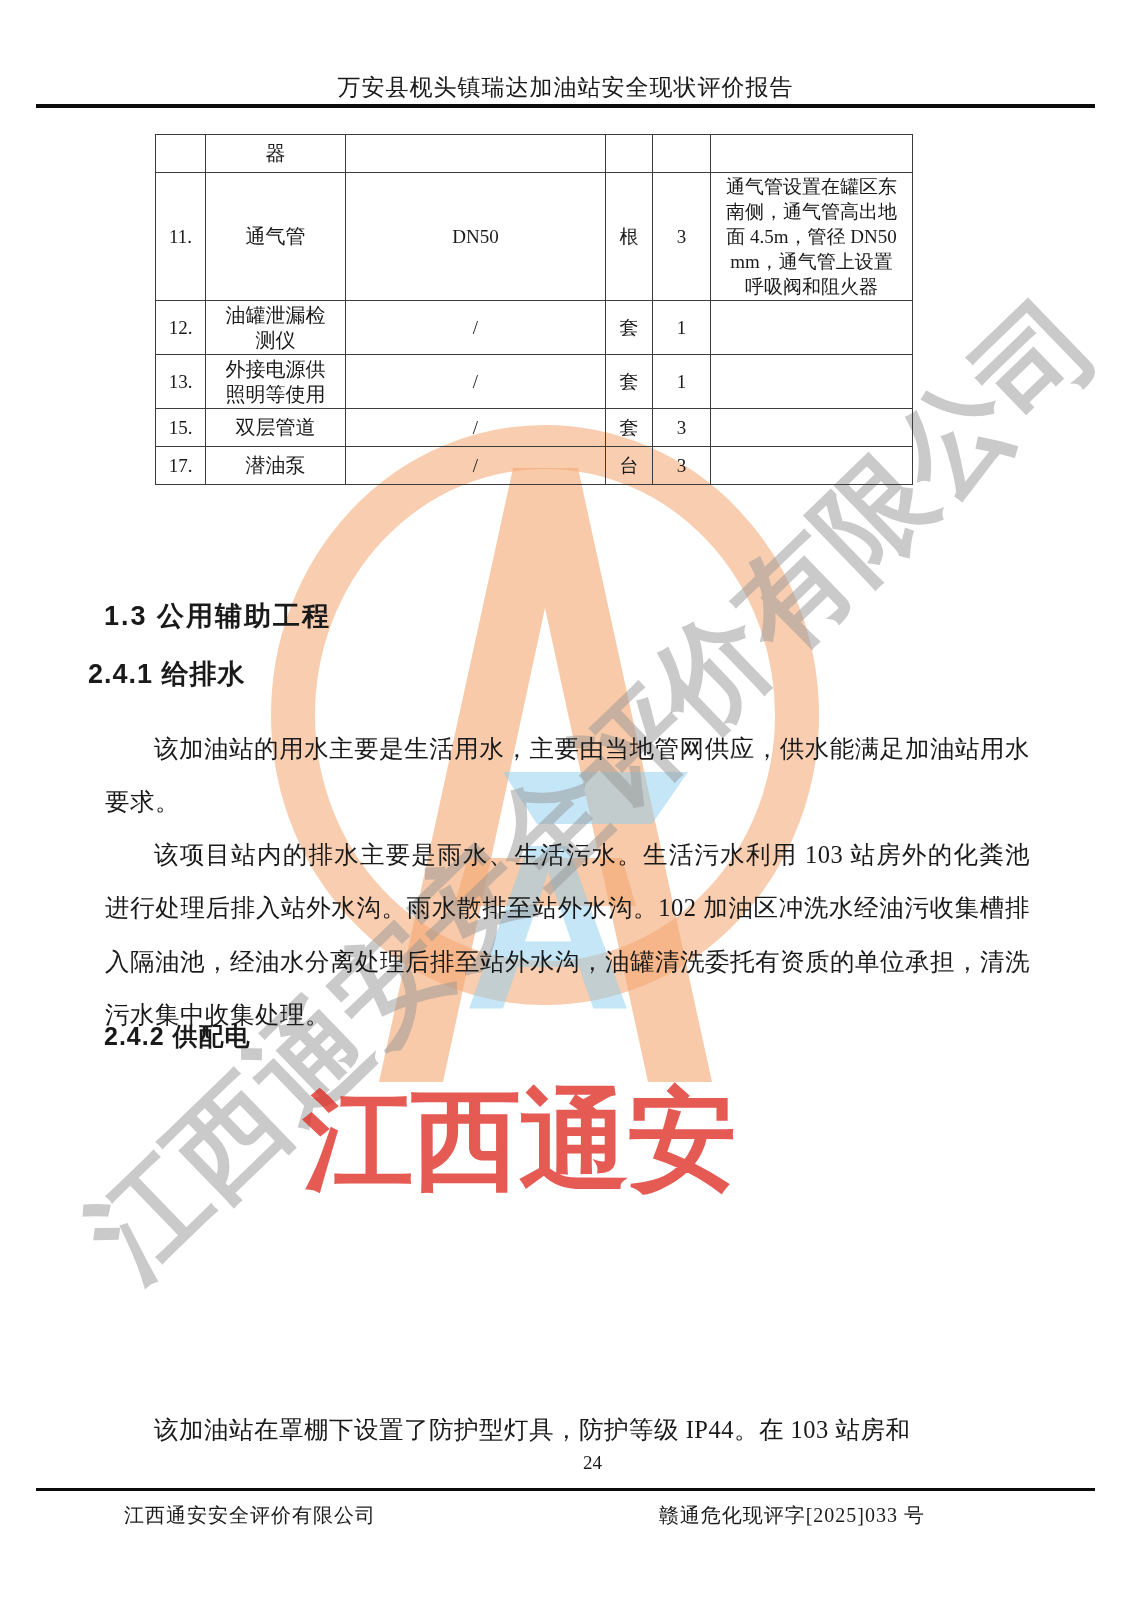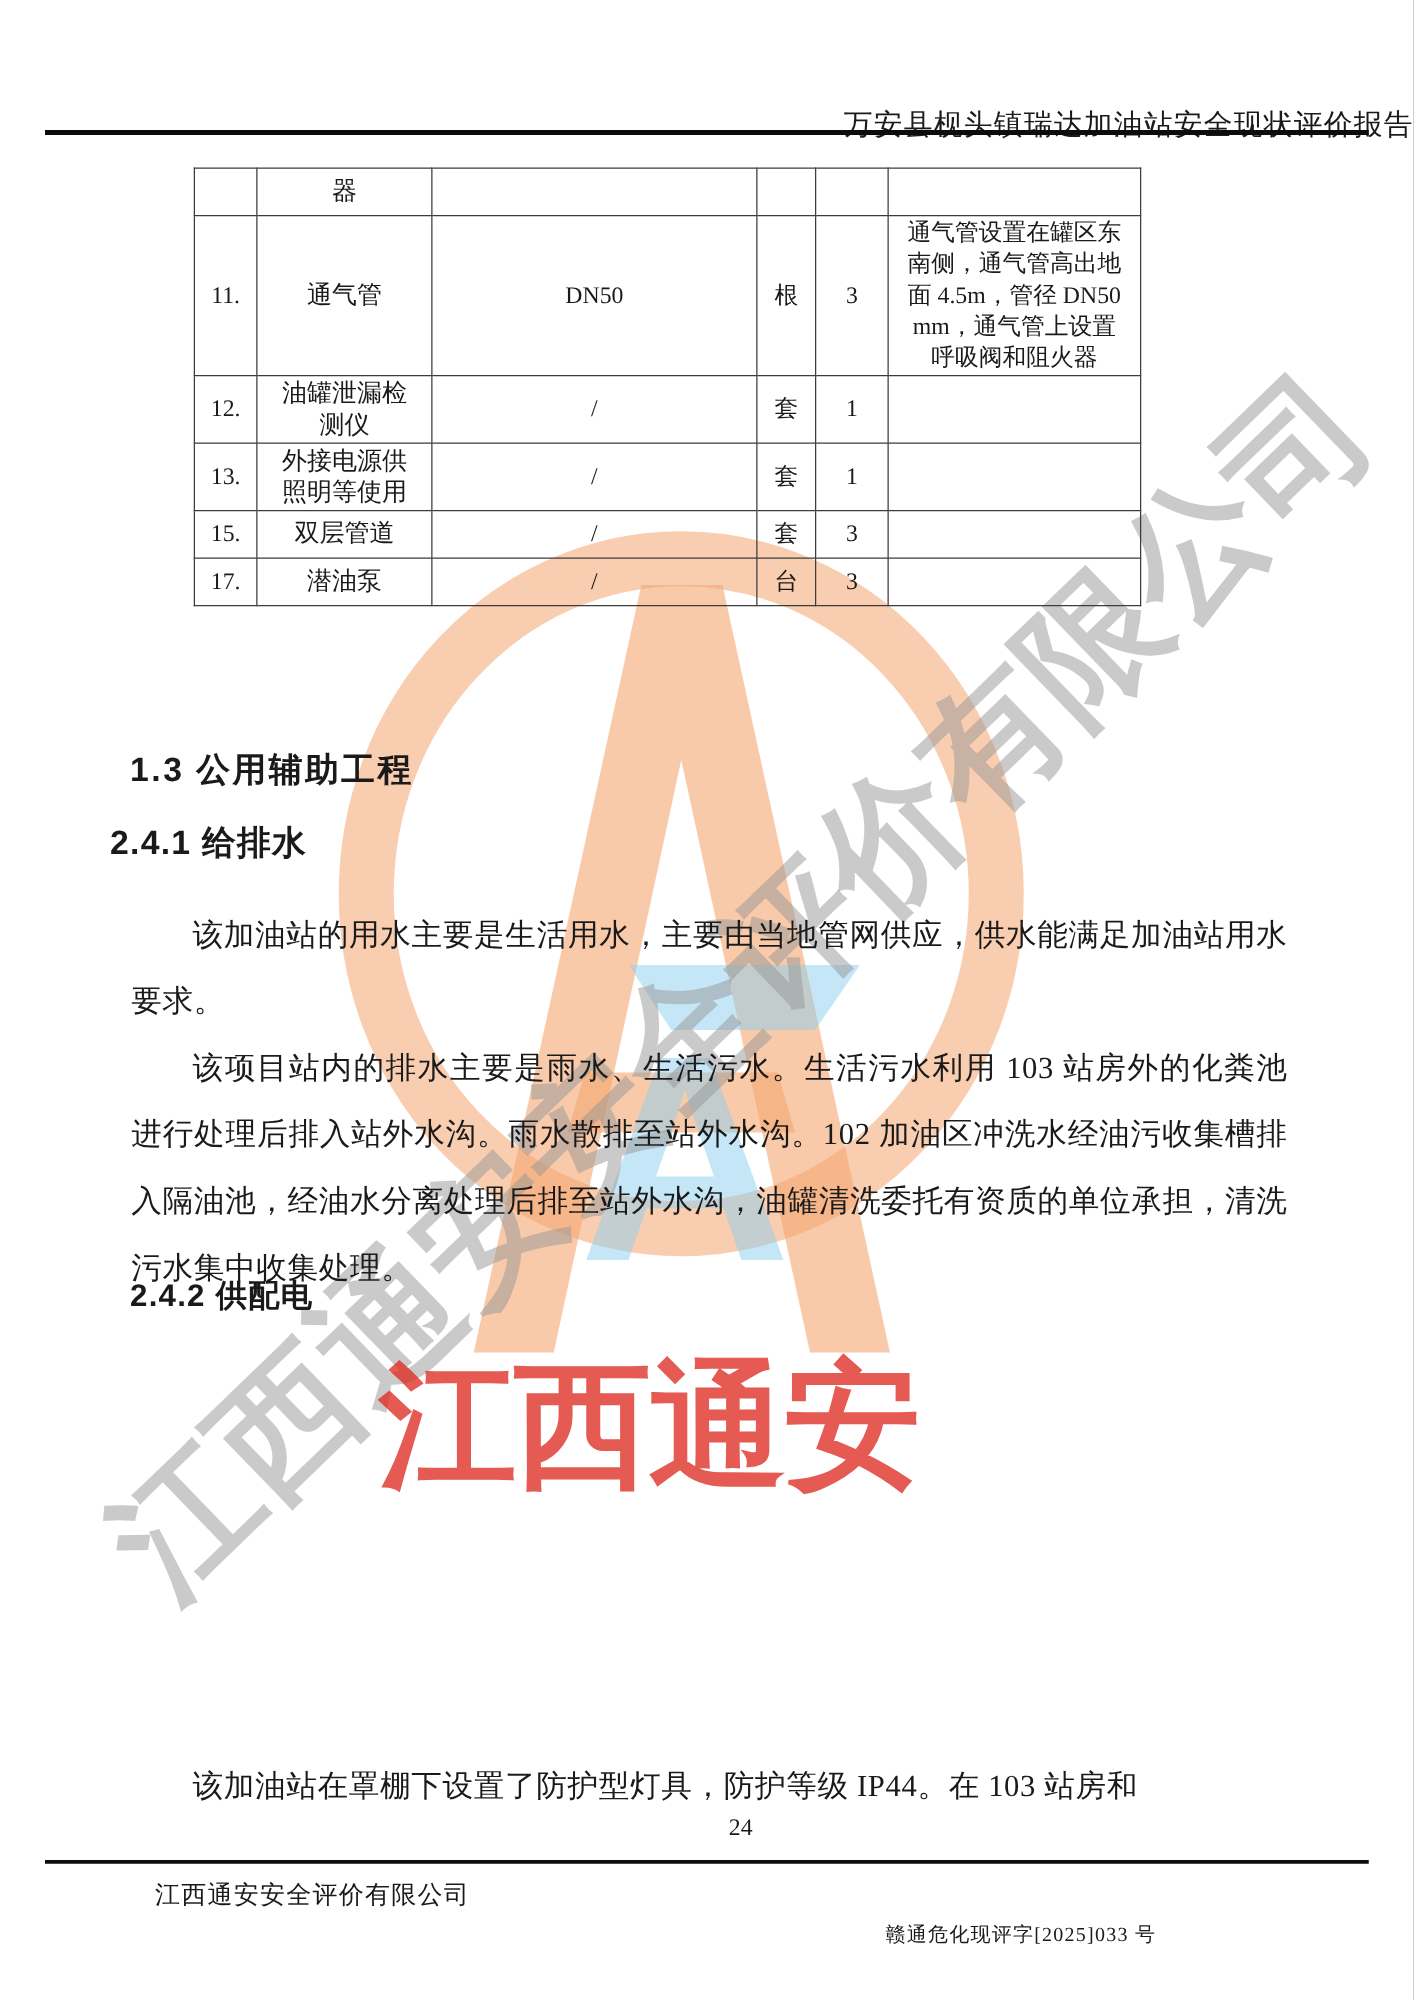--- a/index.html
+++ b/index.html
@@ -27,22 +27,22 @@
     position:absolute;left:303px;top:1040px;
     font-family:Liberation Serif, serif;
     font-weight:bold;font-size:110px;line-height:110px;
     letter-spacing:-2px;white-space:nowrap;
     color:rgba(222,44,33,0.78);
     margin-top:46px;
   }
   
   .content{position:absolute;inset:0;z-index:2;}
   .doc-title{
-    position:absolute;top:84px;left:0;width:100%;
-    text-align:right;font-size:23px;letter-spacing:1px;
+    position:absolute;top:72px;left:0;width:100%;
+    text-align:center;font-size:23px;letter-spacing:1px;
     font-family:Liberation Mono, monospace;
   }
   .header-rule{position:absolute;top:104px;left:36px;width:1059px;height:4px;background:#0c0c0c;}
   table.equip{
     position:absolute;left:155px;top:134px;
     border-collapse:collapse;table-layout:fixed;
     width:757px;font-size:19px;
   }
   table.equip td{
     border:1px solid #3c3c3c;
@@ -90,21 +90,21 @@
     position:absolute;top:1452px;left:0;width:100%;
     text-align:center;font-size:19px;padding-left:27px;
   }
   .footer-rule{position:absolute;top:1488px;left:36px;width:1059px;height:3px;background:#0c0c0c;}
   .footer-left{
     position:absolute;top:1502px;left:124px;
     font-size:20px;letter-spacing:1px;
   }
   .footer-right{
     position:absolute;top:1502px;right:206px;
-    font-size:16px;letter-spacing:1px;margin-top:36px;
+    font-size:20px;letter-spacing:1px;
   }
 </style>
 </head>
 <body>
 
 <div class="page">
 
   <div class="wm">
     <svg width="1131" height="1600" viewBox="0 0 1131 1600">
       <ellipse cx="545" cy="715" rx="252" ry="268" fill="none" stroke="rgba(244,166,112,0.55)" stroke-width="44"></ellipse>

